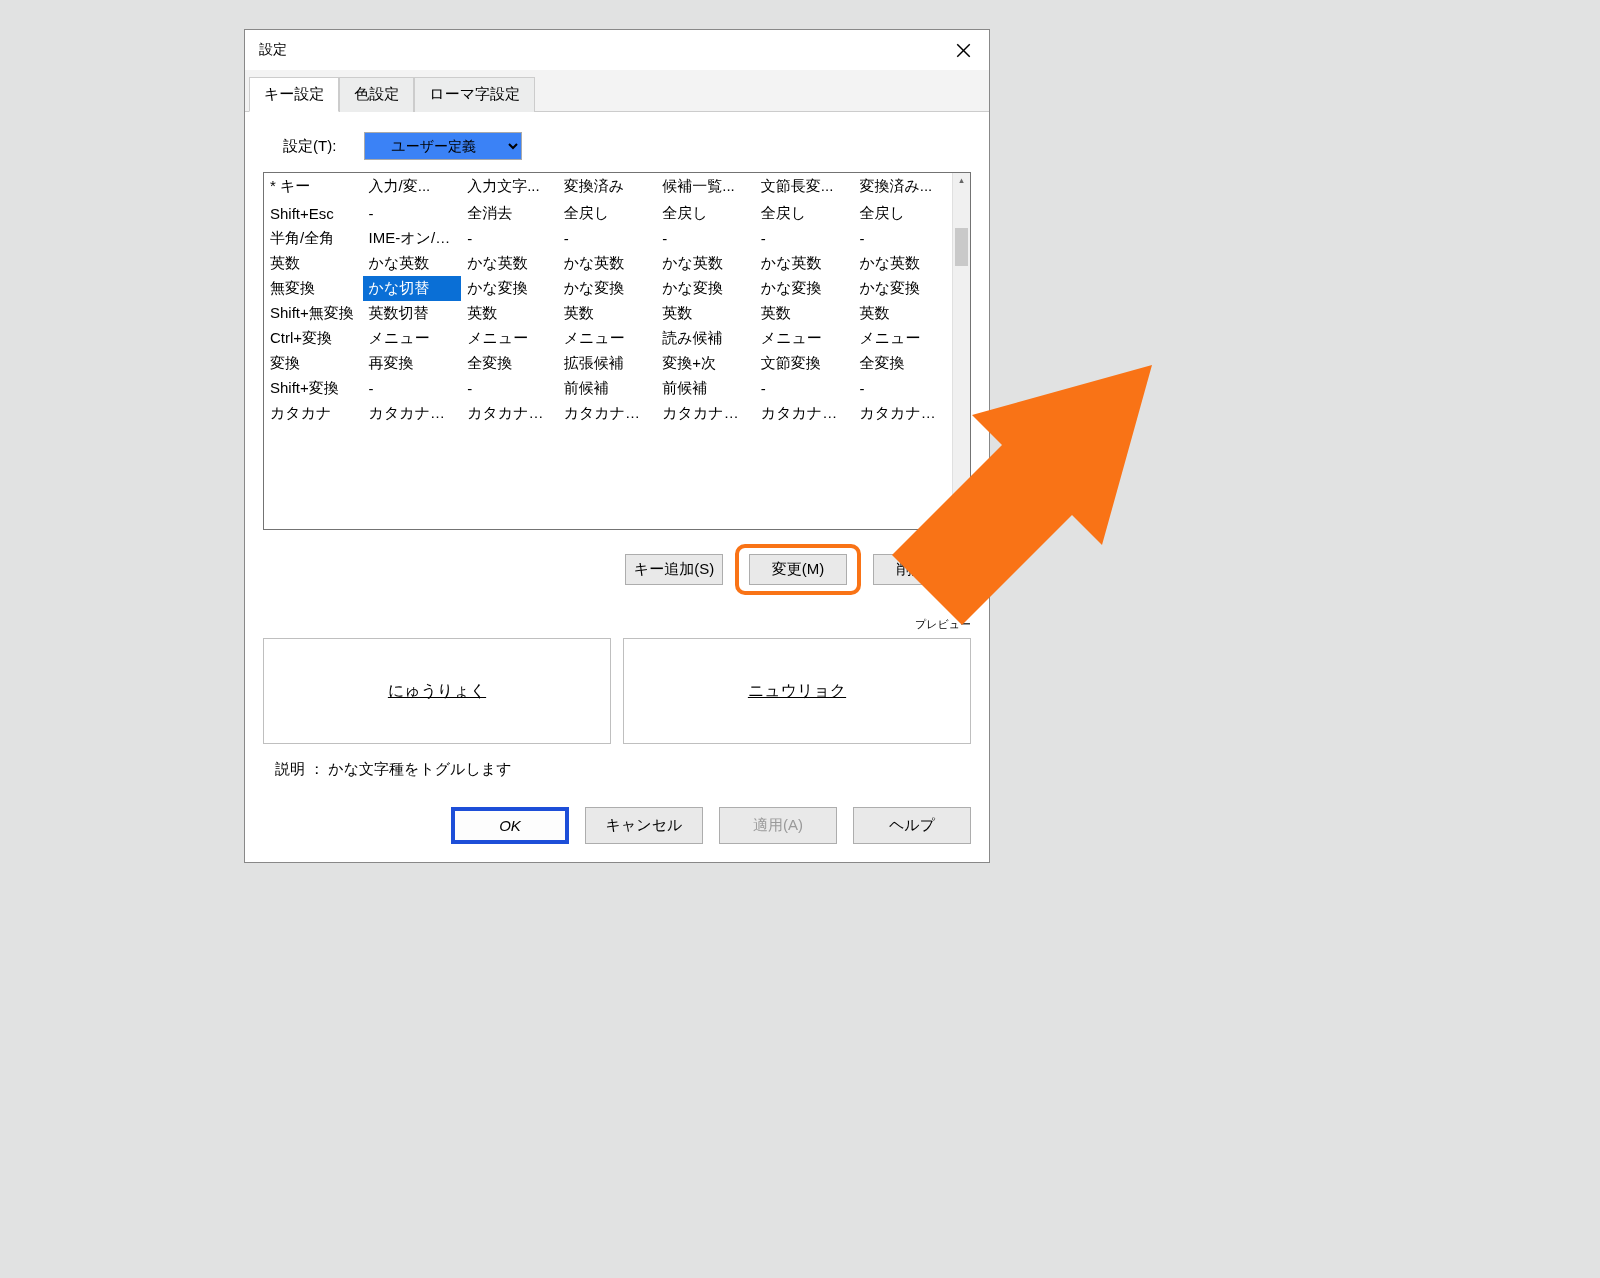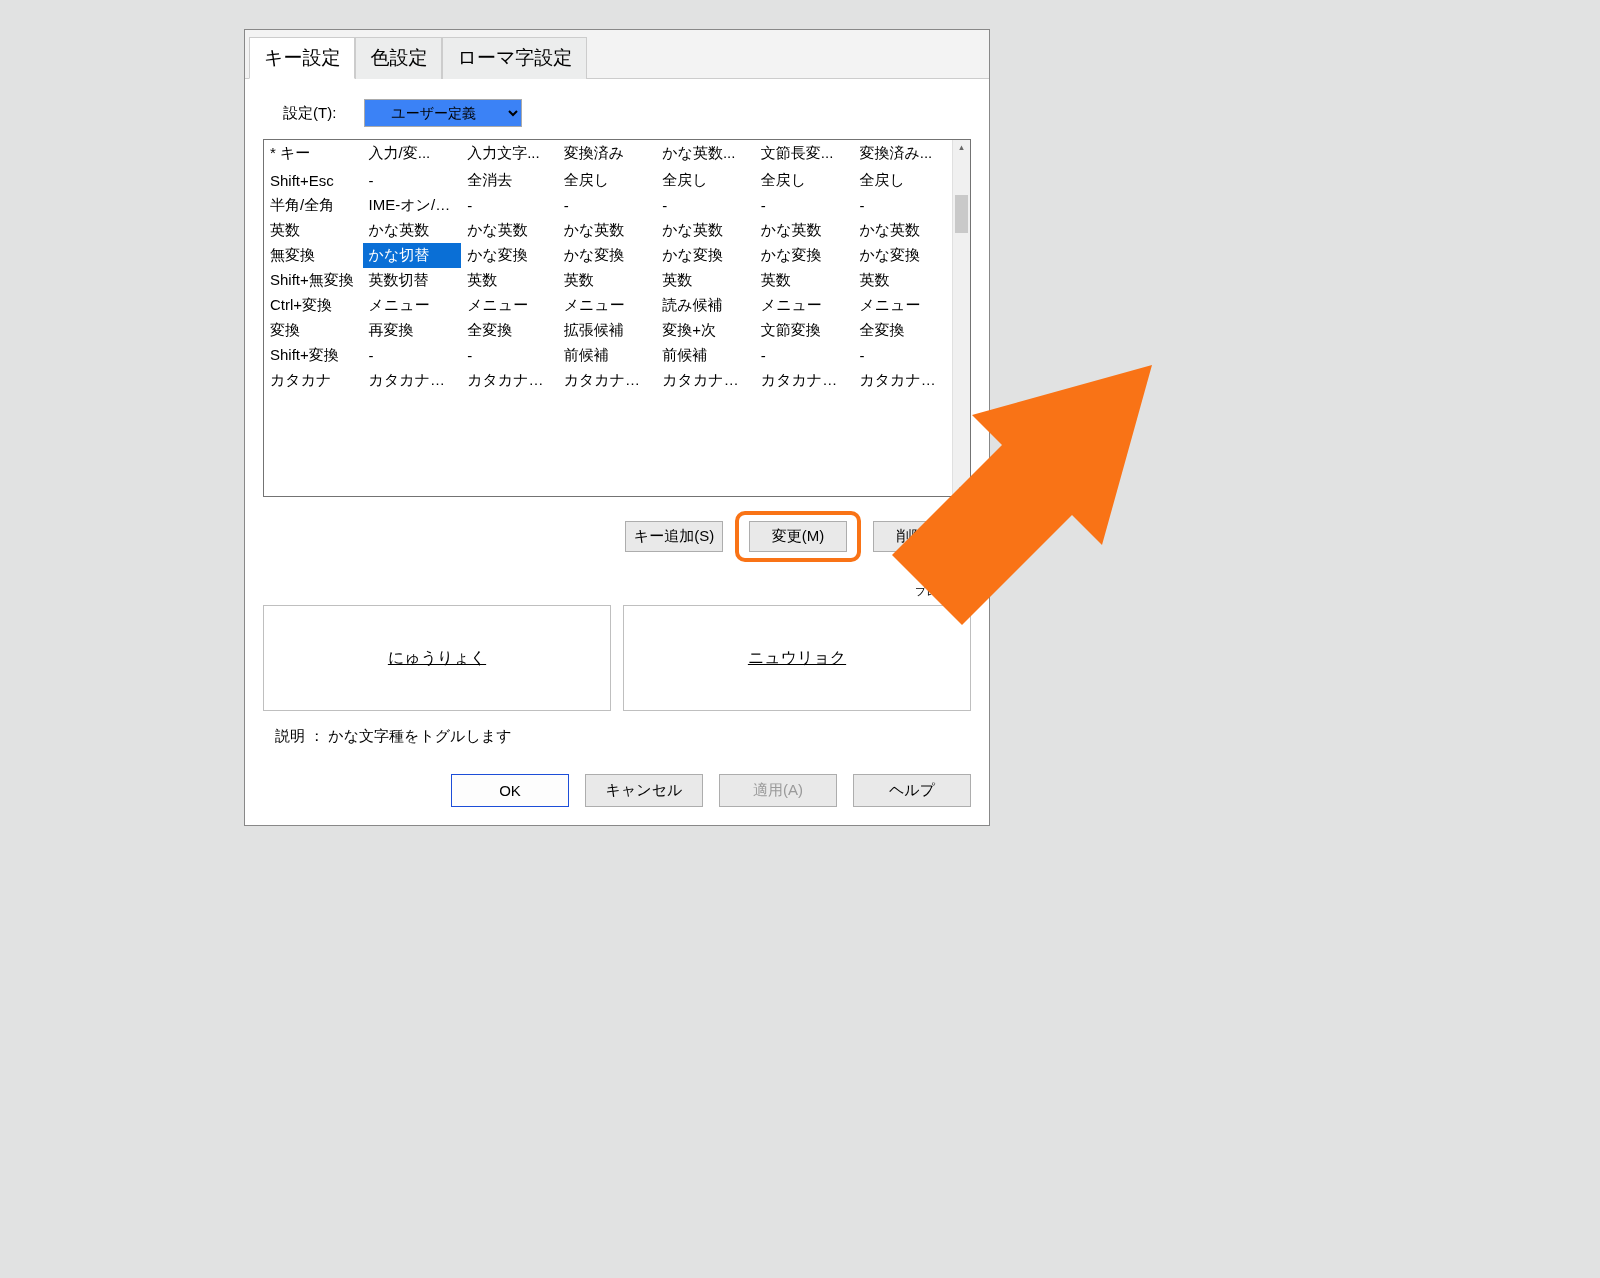--- a/index.html
+++ b/index.html
@@ -44,21 +44,21 @@
   border-bottom: 1px solid #ccc;
   padding-left: 4px;
   padding-top: 6px;
 }
 .tab {
   padding: 7px 14px;
   background: #eceded;
   border: 1px solid #ccc;
   border-bottom: none;
   margin-right: 0;
-  font-size: 19px;
+  font-size: 15px;
   cursor: pointer;
   position: relative;
   top: 1px;
 }
 .tab.active {
   background: #fff;
   border-bottom: 1px solid #fff;
 }
 .content {
   padding: 20px 18px 14px 18px;
@@ -187,34 +187,43 @@
   margin-left: 12px;
   font-size: 15px;
 }
 .footer {
   display: flex;
   justify-content: flex-end;
   gap: 16px;
   padding: 14px 18px 18px 18px;
 }
 .footer .btn { width: 118px; padding: 6px 0; }
-.btn.primary { border: 1px solid #1d4ed8; background: #fdfdfd; }
+.btn.primary { border: 4px solid #1d4ed8; background: #fdfdfd; font-style: italic; }
 .btn.disabled { color: #9a9a9a; }
 .arrow-annotation {
   position: absolute;
   left: 852px;
   top: 345px;
   pointer-events: none;
 }
 </style>
 </head>
 <body>
 
 <div class="dialog">
 
+  <div class="titlebar">
+    <span>設定</span>
+    <div class="close-btn">
+      <svg viewBox="0 0 12 12">
+          <line x1="1" y1="1" x2="11" y2="11" stroke="#000" stroke-width="1.2"></line>
+          <line x1="11" y1="1" x2="1" y2="11" stroke="#000" stroke-width="1.2"></line>
+        </svg>
+    </div>
+  </div>
 
   <div class="tabs">
     <div class="tab active"><span>キー設定</span></div>
     <div class="tab"><span>色設定</span></div>
     <div class="tab"><span>ローマ字設定</span></div>
   </div>
 
   <div class="content">
 
     <div class="setting-row">
@@ -226,21 +235,21 @@
 
     <div class="table-wrap">
       <div class="table-scroll">
         <table class="keytable">
           <thead>
             <tr>
               <th class="col0">* キー</th>
               <th class="col1">入力/変...</th>
               <th class="col2">入力文字...</th>
               <th class="col3">変換済み</th>
-              <th class="col4">かな英数...</th>
+              <th class="col4">候補一覧...</th>
               <th class="col5">文節長変...</th>
               <th class="col6">変換済み...</th>
             </tr>
           </thead>
           <tbody id="keytable-body">
               <tr>
                 <td class="col0">Shift+Esc</td>
                 <td class="col1">-</td>
                 <td class="col2">全消去</td>
                 <td class="col3">全戻し</td>

